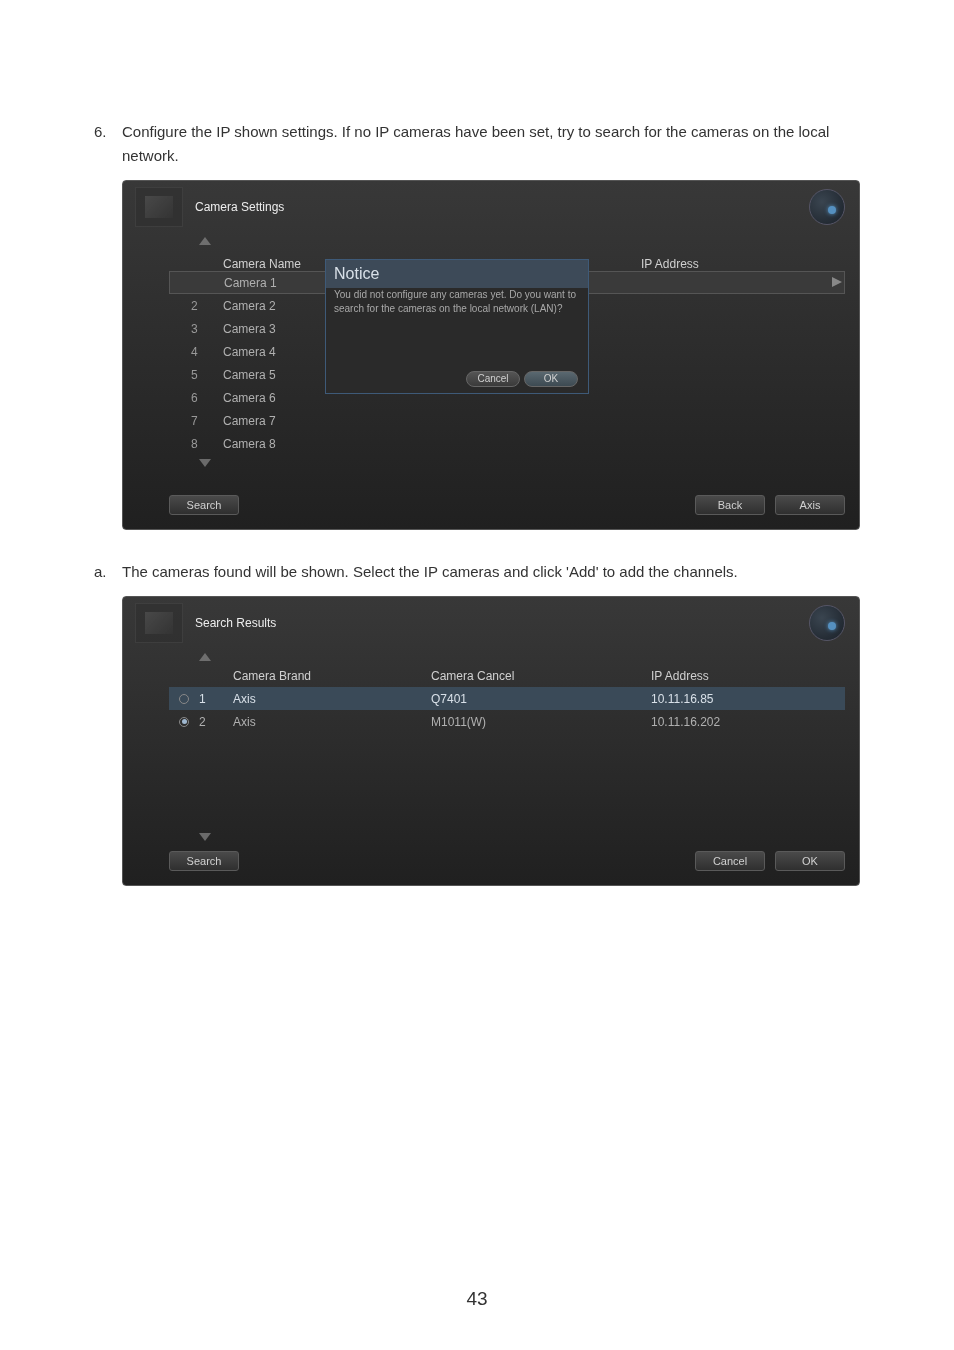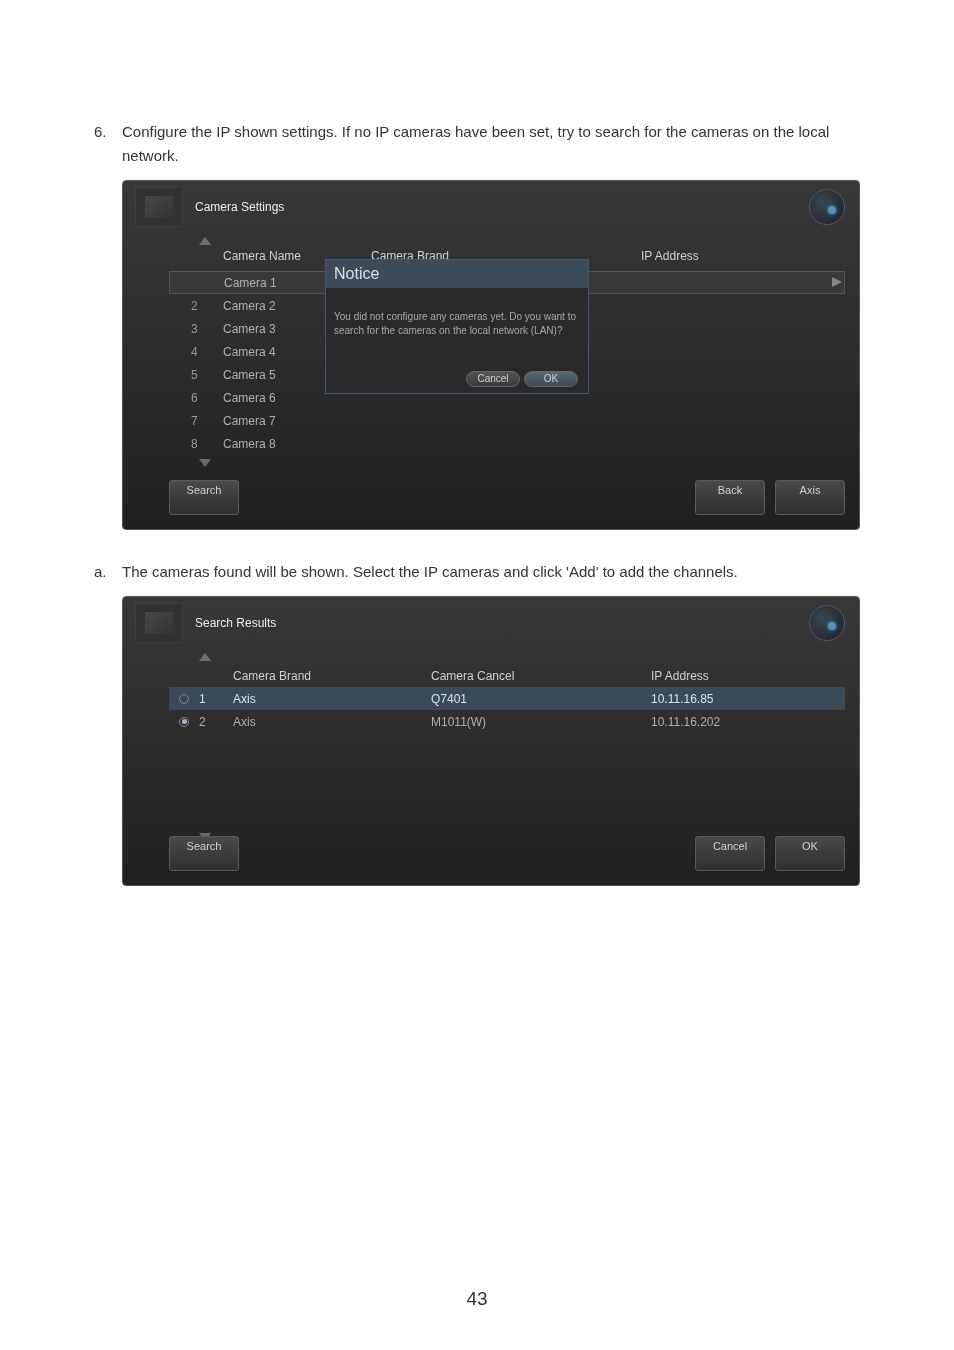--- a/index.html
+++ b/index.html
@@ -103,21 +103,21 @@
   .arrow-up svg, .arrow-down svg { display: block; }
   .table-wrap {
     margin-left: 32px;
     position: relative;
   }
   .table-headers1 {
     display: flex;
     font-size: 12px;
     color: #d0d0d0;
     height: 22px;
-    align-items: flex-start;
+    align-items: flex-end;
   }
   .th-num { width: 54px; }
   .th-name { width: 148px; }
   .th-brand { width: 270px; }
   .th-ip { width: 120px; }
   .camera-row {
     display: flex;
     font-size: 12px;
     color: #b0b0b0;
     height: 23px;
@@ -142,21 +142,21 @@
     border: 1px solid #3e5a78;
     z-index: 10;
   }
   .dialog-title {
     background: #3d4a58;
     color: #d8e0e8;
     font-size: 16px;
     padding: 5px 8px;
   }
   .dialog-body {
-    padding: 22px 8px;
+    padding: 0 8px;
     font-size: 10px;
     color: #a8a8a8;
     line-height: 1.35;
     min-height: 105px;
     position: relative;
   }
   .dialog-buttons {
     position: absolute;
     bottom: 6px;
     right: 10px;
@@ -184,21 +184,21 @@
     bottom: 14px;
     left: 14px;
     right: 14px;
     display: flex;
     align-items: center;
     margin-left: 32px;
   }
   .big-btn {
     display: inline-block;
     min-width: 70px;
-    height: 35px;
+    height: 20px;
     line-height: 18px;
     font-size: 11px;
     text-align: center;
     color: #d0d0d0;
     background: linear-gradient(180deg, #4a4a4a 0%, #2f2f2f 100%);
     border: 1px solid #5a5a5a;
     border-radius: 3px;
     cursor: pointer;
   }
   .footer-right {

